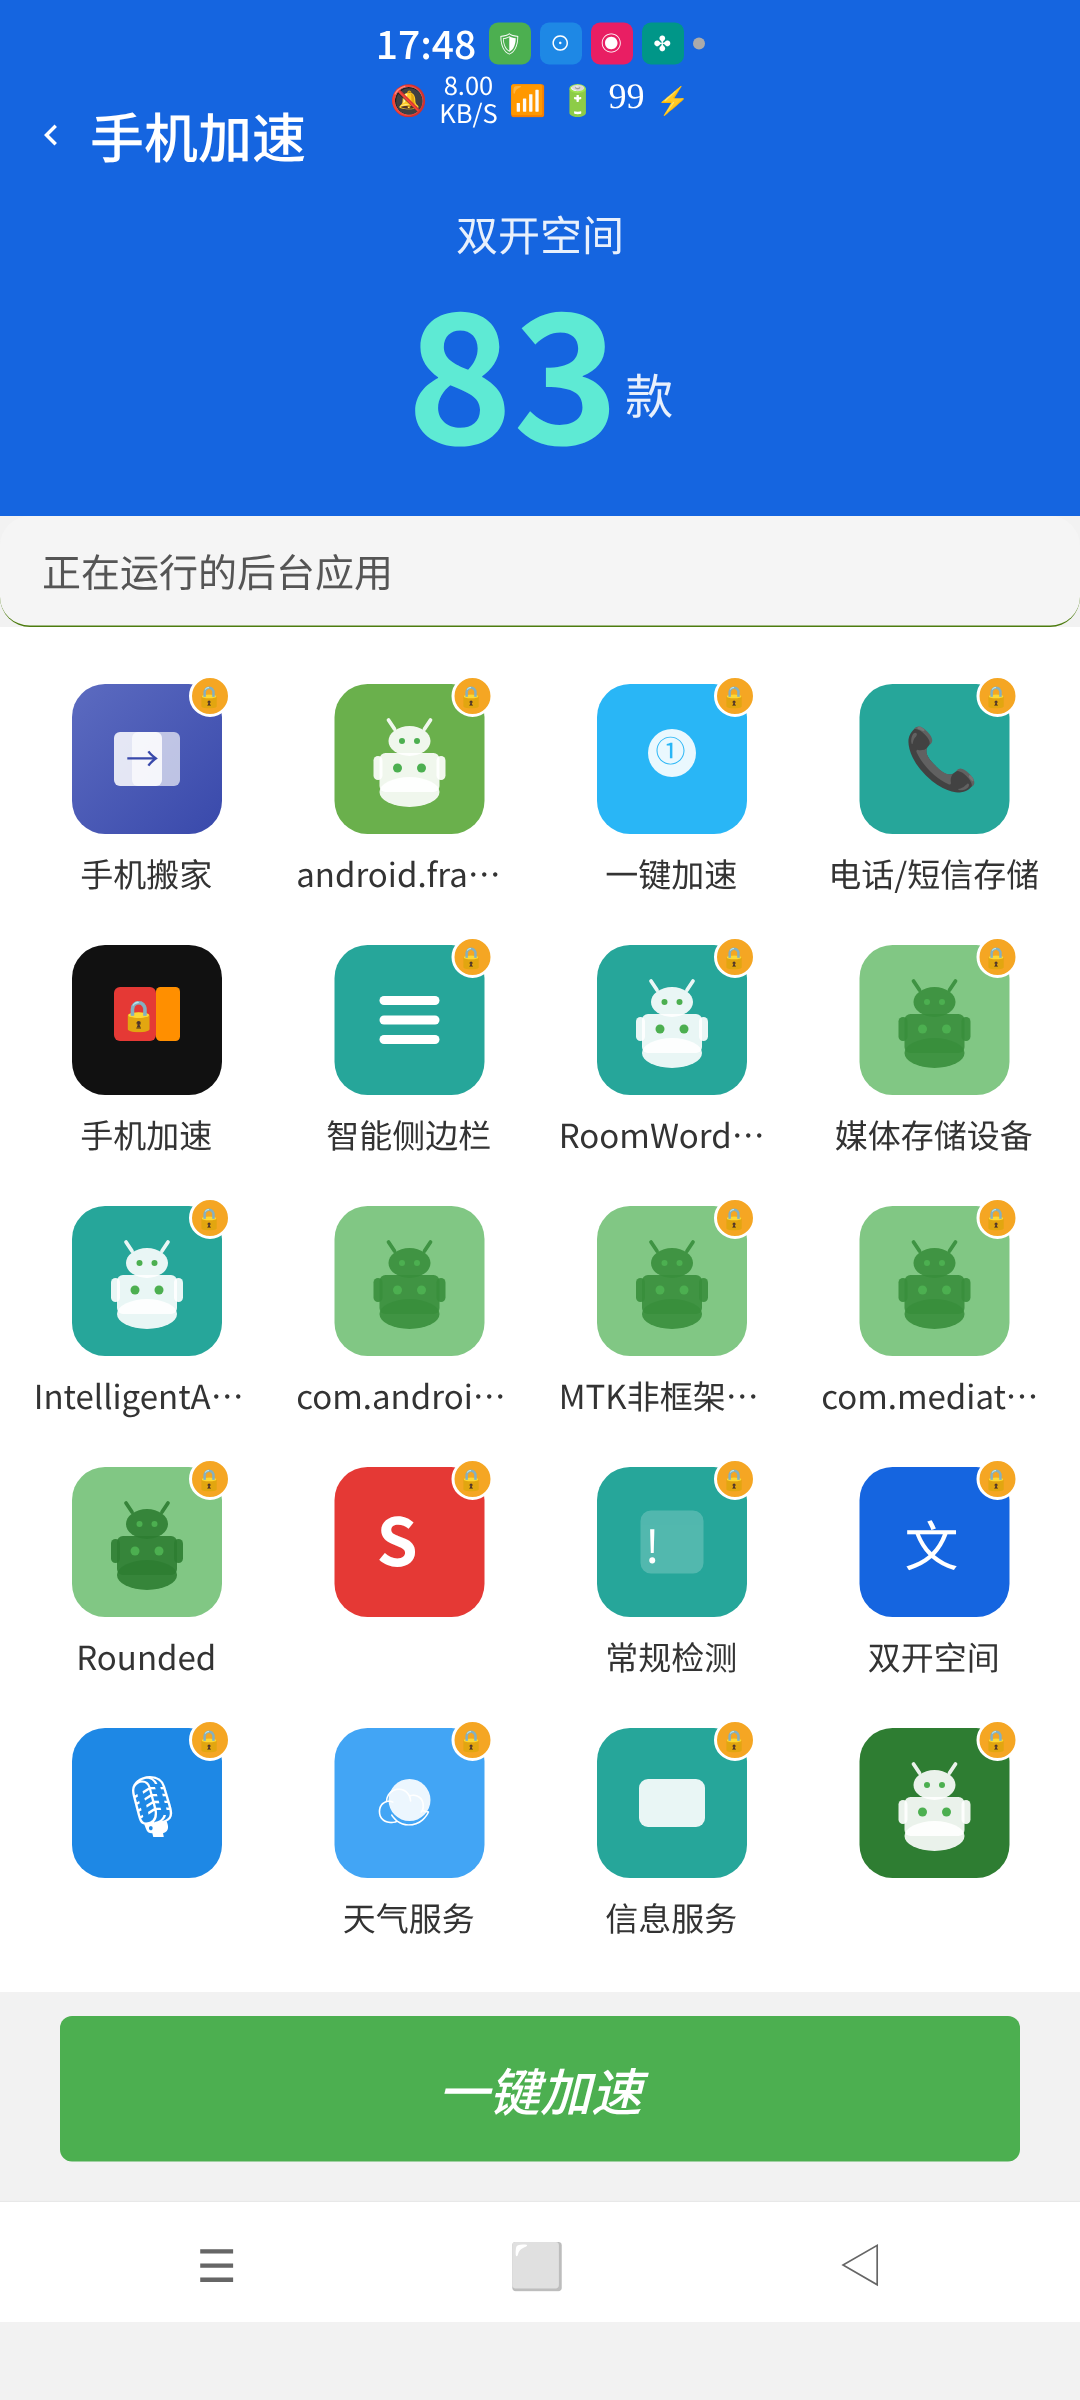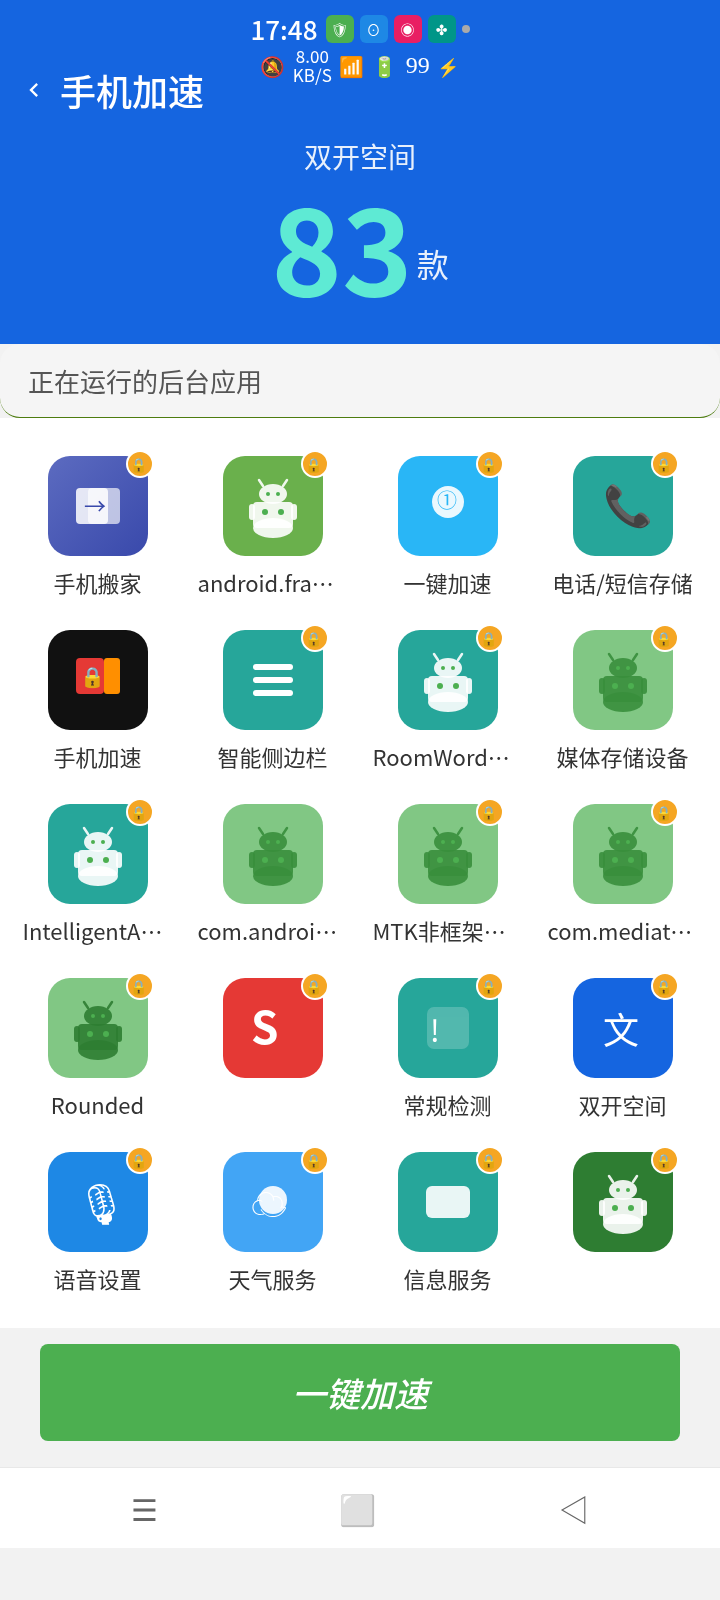--- a/index.html
+++ b/index.html
@@ -514,21 +514,20 @@
   </div>
     <div class="app-item">
     <div class="app-icon-wrap">
       <div class="app-icon" style="background:#1e88e5;">
         <svg width="60" height="60" viewBox="0 0 60 60">
             <text x="8" y="46" font-size="40" fill="white">🎙</text>
           </svg>
       </div>
       <div class="lock-badge">🔒</div>
     </div>
-    <span class="app-name">语音设置</span>
   </div>
     <div class="app-item">
     <div class="app-icon-wrap">
       <div class="app-icon" style="background:#42a5f5;">
         <svg width="60" height="60" viewBox="0 0 60 60">
             <circle cx="30" cy="28" r="14" fill="white" opacity="0.9"></circle>
             <text x="8" y="46" font-size="36" fill="white">☁</text>
           </svg>
       </div>
       <div class="lock-badge">🔒</div>

